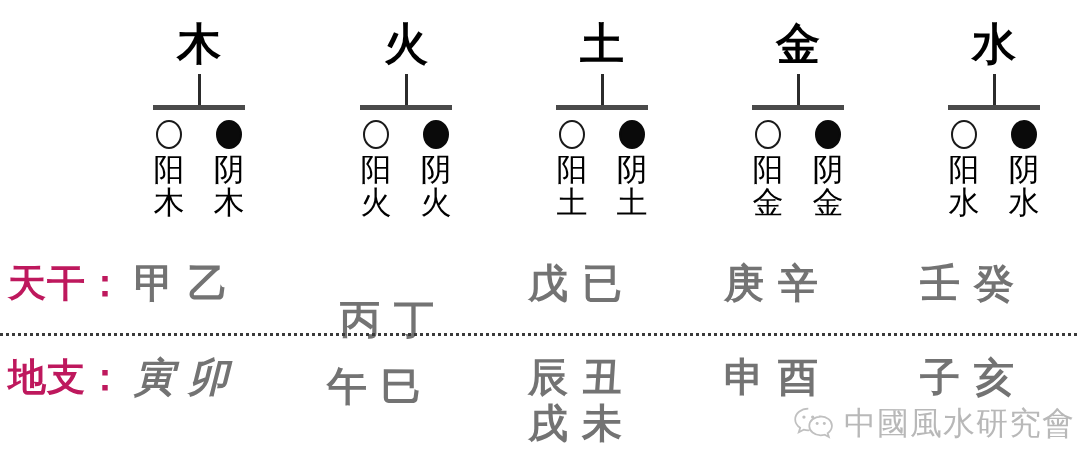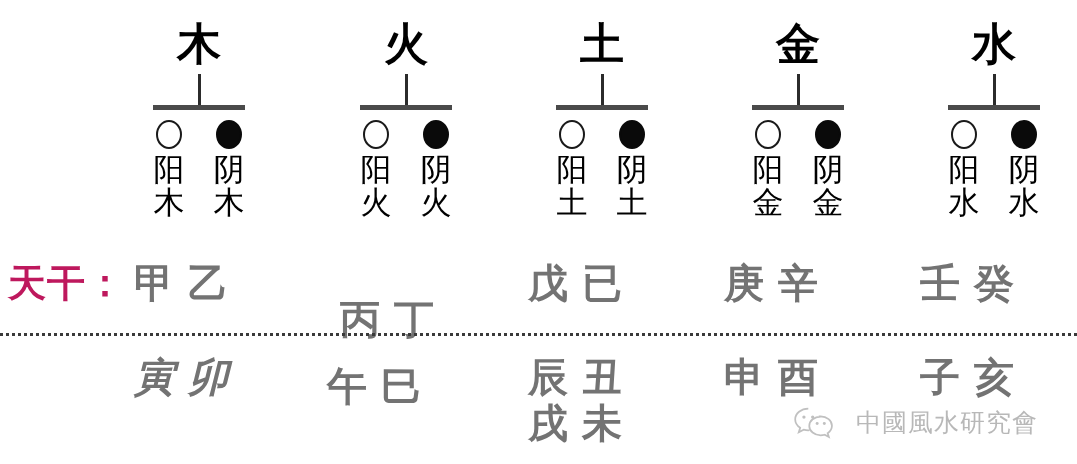--- a/index.html
+++ b/index.html
@@ -151,26 +151,25 @@
     gap: 9px;
     opacity: 0.62;
   }
   .wechat-icon {
     width: 42px;
     height: 36px;
     flex: 0 0 auto;
   }
   .wm-text {
     font-family: "DejaVu Sans", "Liberation Sans", sans-serif;
-    font-size: 25px;
+    font-size: 32px;
     line-height: 30px;
     color: #8d8d8d;
     letter-spacing: 1px;
     white-space: nowrap;
-    margin-left: 12px;
   }
 </style>
 </head>
 <body>
 
 <div id="page">
 
   <div class="elements-row">
 
     <div class="elem-col" style="width:218px; margin-left:90px;">
@@ -278,20 +277,21 @@
   <div class="row-label" style="left:8px; top:262px;">天干：</div>
 
   <div class="glyph-cell" style="left:134px; top:260px; width:160px;">甲 乙</div>
   <div class="glyph-cell" style="left:340px; top:260px; width:160px;margin-top:36px;">丙 丁</div>
   <div class="glyph-cell" style="left:724px; top:260px; width:160px;">庚 辛</div>
   <div class="glyph-cell" style="left:528px; top:260px; width:160px;">戊 已</div>
   <div class="glyph-cell" style="left:920px; top:260px; width:160px;">壬 癸</div>
 
   <div class="dashed-sep" style="top:333px;"></div>
 
+  <div class="row-label" style="left:8px; top:356px;">地支：</div>
 
   <div class="glyph-cell" style="left:134px; top:354px; width:160px;font-style:italic;">
     <span>寅 卯</span>
   </div>
 
   <div class="glyph-cell" style="left:327px; top:354px; width:160px;margin-top:9px;">
     <span>午 巳</span>
   </div>
 
   <div class="glyph-cell" style="left:528px; top:354px; width:160px;">

